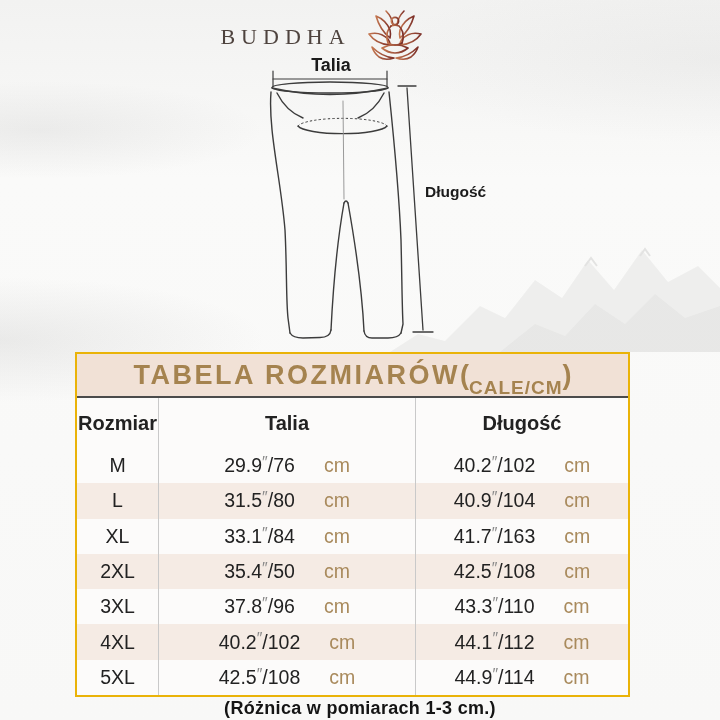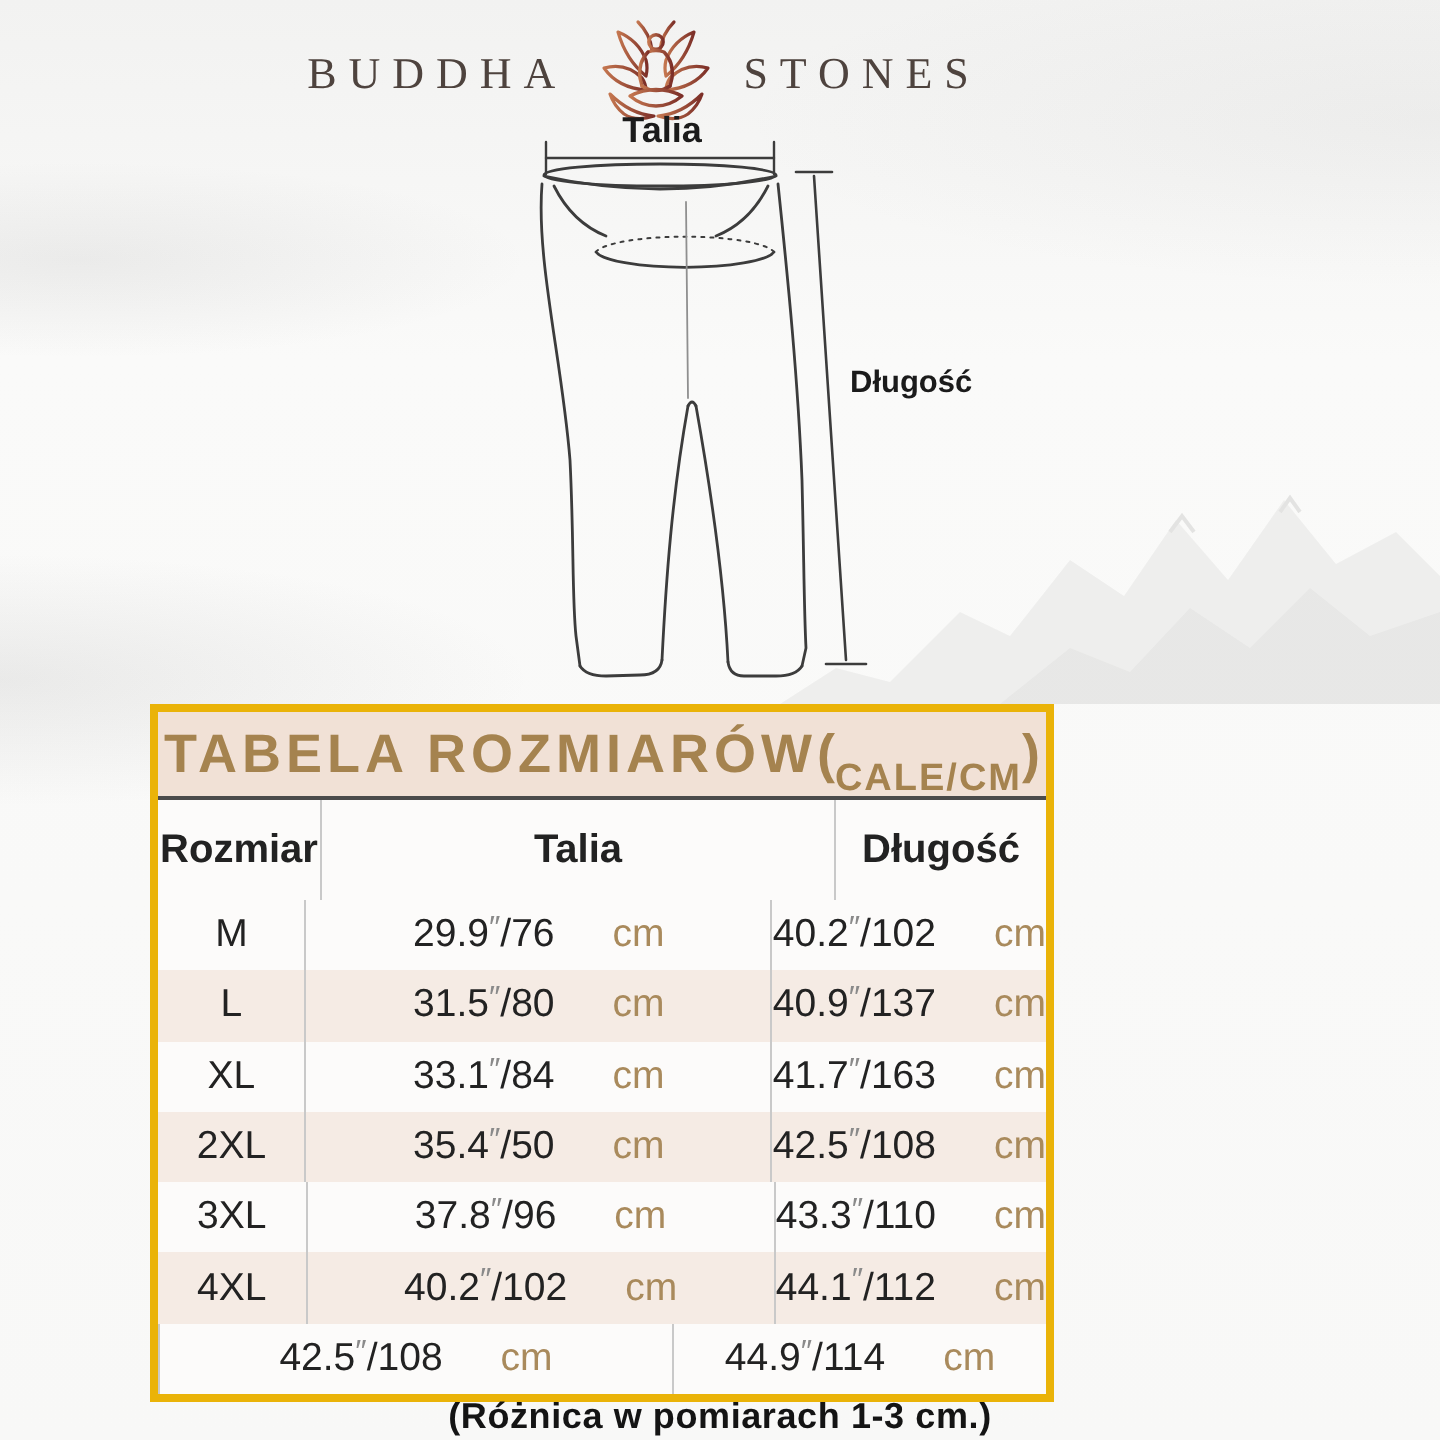--- a/index.html
+++ b/index.html
@@ -19,22 +19,22 @@
   .brand-word { font-family:"Liberation Serif", serif; font-size:22px; letter-spacing:6px;
     color:#4e433e; font-weight:500; }
   
   .diagram-svg { position:absolute; left:0; top:0; width:720px; height:352px; }
   .diag-label { position:absolute; color:#1b1b1b; font-weight:bold; }
   .label-waist { left:286px; top:55px; width:90px; text-align:center; font-size:18px; }
   .label-length { left:425px; top:183px; font-size:15.5px; }
   
   .mountains { position:absolute; left:390px; top:222px; opacity:.85; }
   
-  .size-table { position:absolute; left:75px; top:352px; width:452px;
-    border:4px solid #eab308; background:#fcfbfa; }
+  .size-table { position:absolute; left:75px; top:352px; width:555px;
+    border:2px solid #eab308; background:#fcfbfa; }
   .t-title { height:44px; border-bottom:2px solid #4b4b4b; background:#f1e1d6;
     display:flex; align-items:center; justify-content:center; color:#a5834f; font-weight:bold; }
   .t-title .big { font-size:27px; letter-spacing:2.5px; }
   .t-title .paren { font-size:27px; letter-spacing:0; }
   .t-title .small { font-size:19px; letter-spacing:1px; padding-top:3px;margin-top:23px; }
   .trow { display:flex; height:35.3px; align-items:stretch; }
   .trow.head { height:50px; font-weight:bold; font-size:20px; color:#111; }
   .trow.alt { background:#f5ebe4; }
   .cell { display:flex; align-items:center; justify-content:center;
     font-size:19.5px; color:#222; }
@@ -77,21 +77,20 @@
       <path d="M52,38 Q42,48 30,49 Q39,52 45,48 Q50,44 52,38 Z"></path>
     </g>
     <g fill="none" stroke="url(#lg)" stroke-width="1.7" stroke-linecap="round" stroke-linejoin="round">
       <circle cx="29" cy="12" r="3.6"></circle>
       <path d="M25,17 Q29,15.5 33,17 Q38,22 37,30 L36,34"></path>
       <path d="M25,17 Q20,22 21,30 L22,34"></path>
       <path d="M22,34 Q29,38.5 36,34"></path>
       <path d="M16,39 Q29,32.5 42,39 Q36,44 29,44 Q22,44 16,39 Z"></path>
     </g>
   </svg>
-  <span class="brand-word">STONES</span>
 </header>
 
 <svg class="diagram-svg" viewBox="0 0 720 352">
   <g fill="none" stroke="#3c3c3c" stroke-width="1.4" stroke-linecap="round" stroke-linejoin="round">
 
     <g stroke-width="1.2">
       <path d="M273,79 L387,79"></path>
         <path d="M273,71 L273,87"></path>
         <path d="M387,71 L387,87"></path>
     </g>
@@ -165,21 +164,21 @@
         <span>31.5</span>
         <span class="in-mark">″</span>
         <span>/</span>
         <span>80</span>
         <span class="cm-unit">cm</span>
       </div>
     <div class="cell c3">
         <span>40.9</span>
         <span class="in-mark">″</span>
         <span>/</span>
-        <span>137</span>
+        <span>104</span>
         <span class="cm-unit">cm</span>
       </div>
   </div>
 
   <div class="trow">
     <div class="cell c1">XL</div>
     <div class="cell c2">
         <span>33.1</span>
         <span class="in-mark">″</span>
         <span>/</span>
@@ -243,20 +242,21 @@
     <div class="cell c3">
         <span>44.1</span>
         <span class="in-mark">″</span>
         <span>/</span>
         <span>112</span>
         <span class="cm-unit">cm</span>
       </div>
   </div>
 
   <div class="trow">
+    <div class="cell c1">5XL</div>
     <div class="cell c2">
         <span>42.5</span>
         <span class="in-mark">″</span>
         <span>/</span>
         <span>108</span>
         <span class="cm-unit">cm</span>
       </div>
     <div class="cell c3">
         <span>44.9</span>
         <span class="in-mark">″</span>

